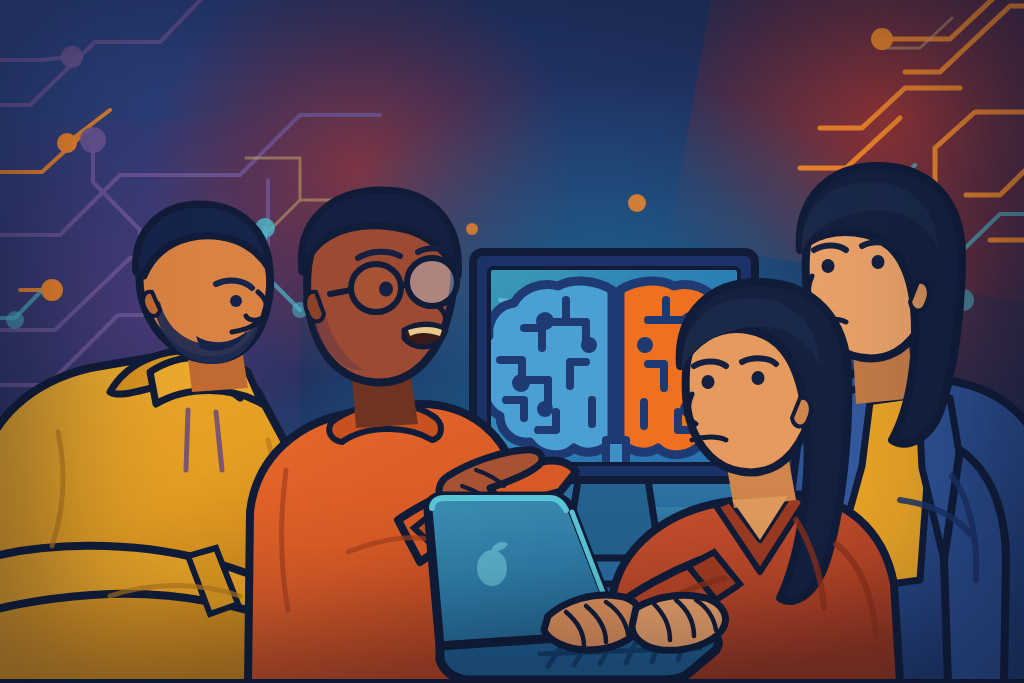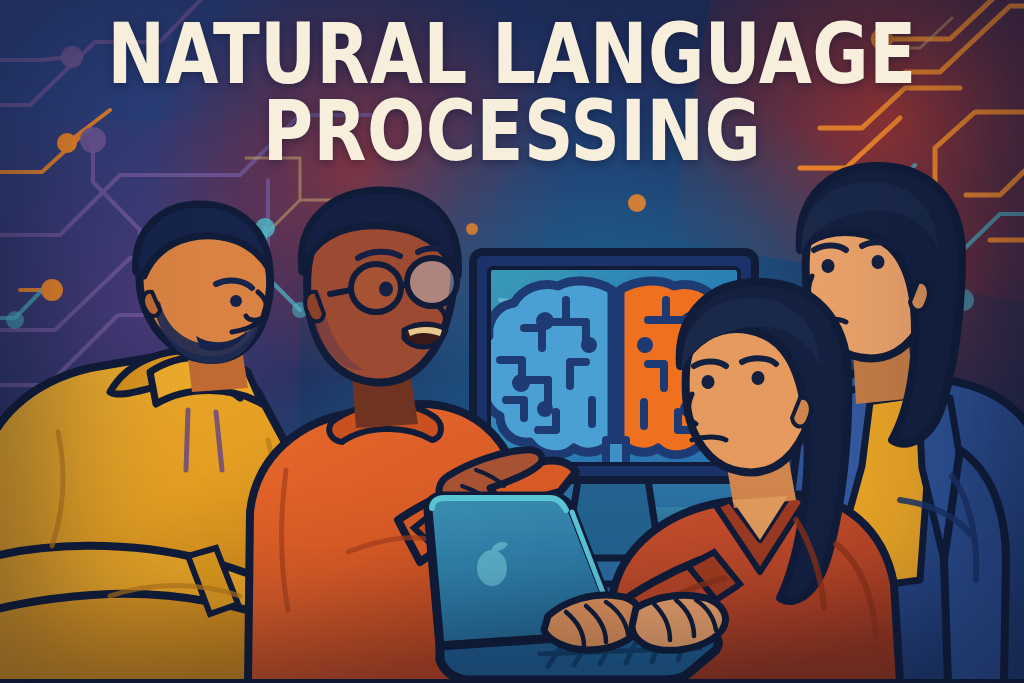--- a/index.html
+++ b/index.html
@@ -173,24 +173,20 @@
       <circle cx="15" cy="320" r="9" fill="#4FB8C9" opacity=".6"></circle>
       <circle cx="300" cy="310" r="8" fill="#4FB8C9" opacity=".55"></circle>
       <circle cx="637" cy="203" r="9" fill="#F0862A" opacity=".85"></circle>
       <circle cx="472" cy="229" r="6" fill="#F0862A" opacity=".8"></circle>
       <circle cx="206" cy="258" r="8" fill="#6E5796" opacity=".8"></circle>
       <circle cx="212" cy="398" r="8" fill="#6E5796" opacity=".8"></circle>
       <circle cx="352" cy="200" r="7" fill="#C5A46A" opacity=".5"></circle>
     </g>
   </svg>
 
-  <div class="abs title-wrap">
-    <span class="title-line t1">NATURAL LANGUAGE</span>
-    <span class="title-line t2">PROCESSING</span>
-  </div>
 
   <div class="abs desk"></div>
   <div class="abs desk-edge"></div>
   <div class="abs desk-speck"></div>
 
   <svg class="scene" viewBox="0 0 1024 683">
     <defs>
       <linearGradient id="gHood" x1="0" y1="0" x2="0.6" y2="1">
         <stop offset="0%" stop-color="#EEAE31"></stop>
         <stop offset="55%" stop-color="#E49E22"></stop>

